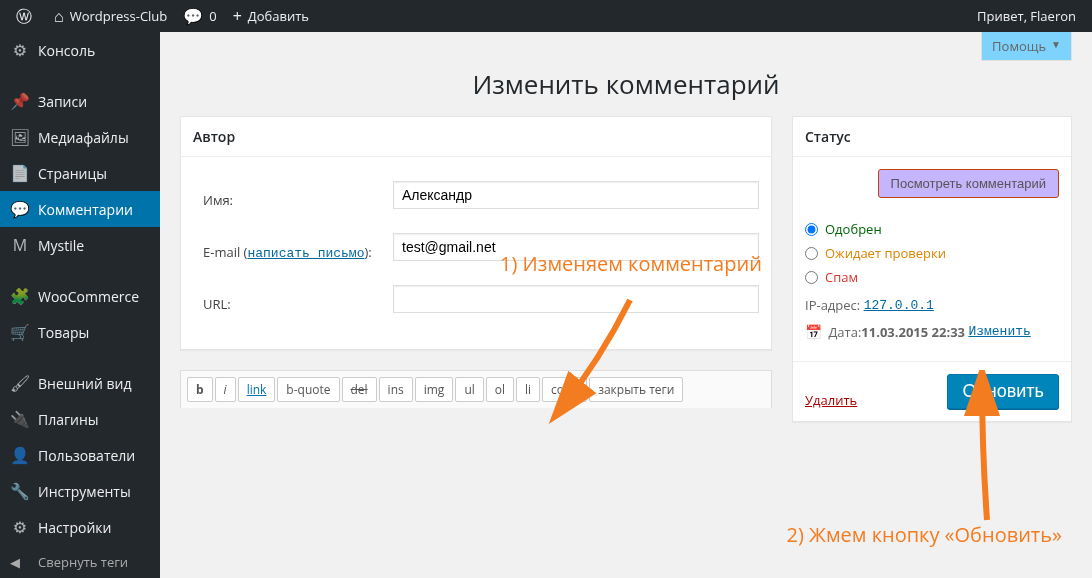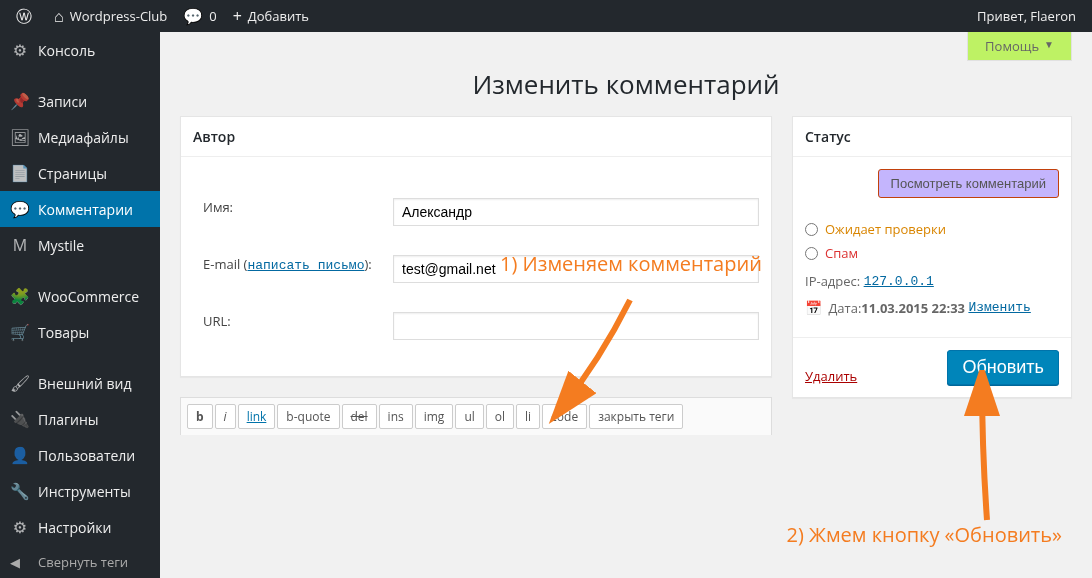--- a/index.html
+++ b/index.html
@@ -18,34 +18,34 @@
   .menu-item.current::after { content: ""; position: absolute; right: -8px; top: 50%; margin-top: -8px; border: 8px solid transparent; border-right-color: #f1f1f1; }
   .menu-icon { width: 20px; font-size: 16px; margin-right: 8px; text-align: center; opacity: 0.7; }
   .menu-item.current .menu-icon { opacity: 1; }
   .menu-sep { height: 15px; }
   .collapse { display: flex; align-items: center; padding: 8px 10px; color: #aaa; cursor: pointer; font-size: 13px; }
   .collapse-icon { width: 20px; margin-right: 8px; }
 
   
   .content { position: absolute; top: 32px; left: 160px; right: 0; bottom: 0; padding: 10px 20px 0 20px; overflow: auto; }
   .help-tab-wrap { position: absolute; right: 20px; top: 0; }
-  .help-tab { background: #bef264; border: 1px solid #e1e1e1; border-top: 0; padding: 5px 17px; font-size: 13px; cursor: pointer; color: #666; display: flex; align-items: flex-start; }
+  .help-tab { background: #7dd3fc; border: 1px solid #e1e1e1; border-top: 0; padding: 5px 10px; font-size: 13px; cursor: pointer; color: #666; display: flex; align-items: flex-start; }
   .help-tab .chev { margin-left: 5px; font-size: 10px; }
 
   h1.page-title { font-size: 26px; font-weight: 400; color: #23282d; margin: 24px 0 14px 0; text-align: center; }
 
   .columns { display: flex; gap: 20px; align-items: flex-start; }
   .col-main { flex: 1; }
   .col-side { width: 280px; }
 
   .postbox { background: #fff; border: 1px solid #e5e5e5; box-shadow: 0 1px 1px rgba(0,0,0,.04); margin-bottom: 20px; }
   .postbox h2 { font-size: 14px; font-weight: 600; padding: 10px 12px; border-bottom: 1px solid #eee; color: #23282d; }
   .postbox .inside { padding: 12px; }
 
-  .form-row { display: flex; align-items: flex-start; margin: 29px 0 24px 0; }
+  .form-row { display: flex; align-items: flex-end; margin: 12px 0 24px 0; }
   .form-row .lbl { width: 200px; padding-left: 10px; }
   .form-row input[type=text] { flex: 1; border: 1px solid #ddd; padding: 5px 8px; font-size: 14px; background: #fff; box-shadow: inset 0 1px 2px rgba(0,0,0,.07); }
 
   .wplink { color: #0369a1; text-decoration: underline; cursor: pointer; font-family: Liberation Mono, monospace; }
 
   
   .qt-toolbar { background: #fafafa; border: 1px solid #ddd; border-bottom: 0; padding: 6px; }
   .qt-btn { background: #fff; border: 1px solid #ccc; padding: 3px 8px; margin-right: 2px; font-size: 12px; cursor: pointer; color: #555; border-radius: 2px; display: inline-block; }
   .qt-btn.b { font-weight: bold; }
   .qt-btn.i { font-style: italic; }
@@ -205,20 +205,24 @@
     </div>
 
     <div class="col-side">
       <div class="postbox">
         <h2>Статус</h2>
         <div class="inside clr">
           <button class="view-btn">Посмотреть комментарий</button>
           <div style="clear:both"></div>
           <div class="status-opts">
             <label>
+                <input type="radio" name="st" checked="" style="">
+                <span class="approved-lbl">Одобрен</span>
+              </label>
+            <label>
                 <input type="radio" name="st" style="">
                 <span class="pending-lbl">Ожидает проверки</span>
               </label>
             <label>
                 <input type="radio" name="st" style="">
                 <span class="spam-lbl">Спам</span>
               </label>
           </div>
           <div class="meta-line">
             <span>IP-адрес: </span>&nbsp;<span class="wplink">127.0.0.1</span>

